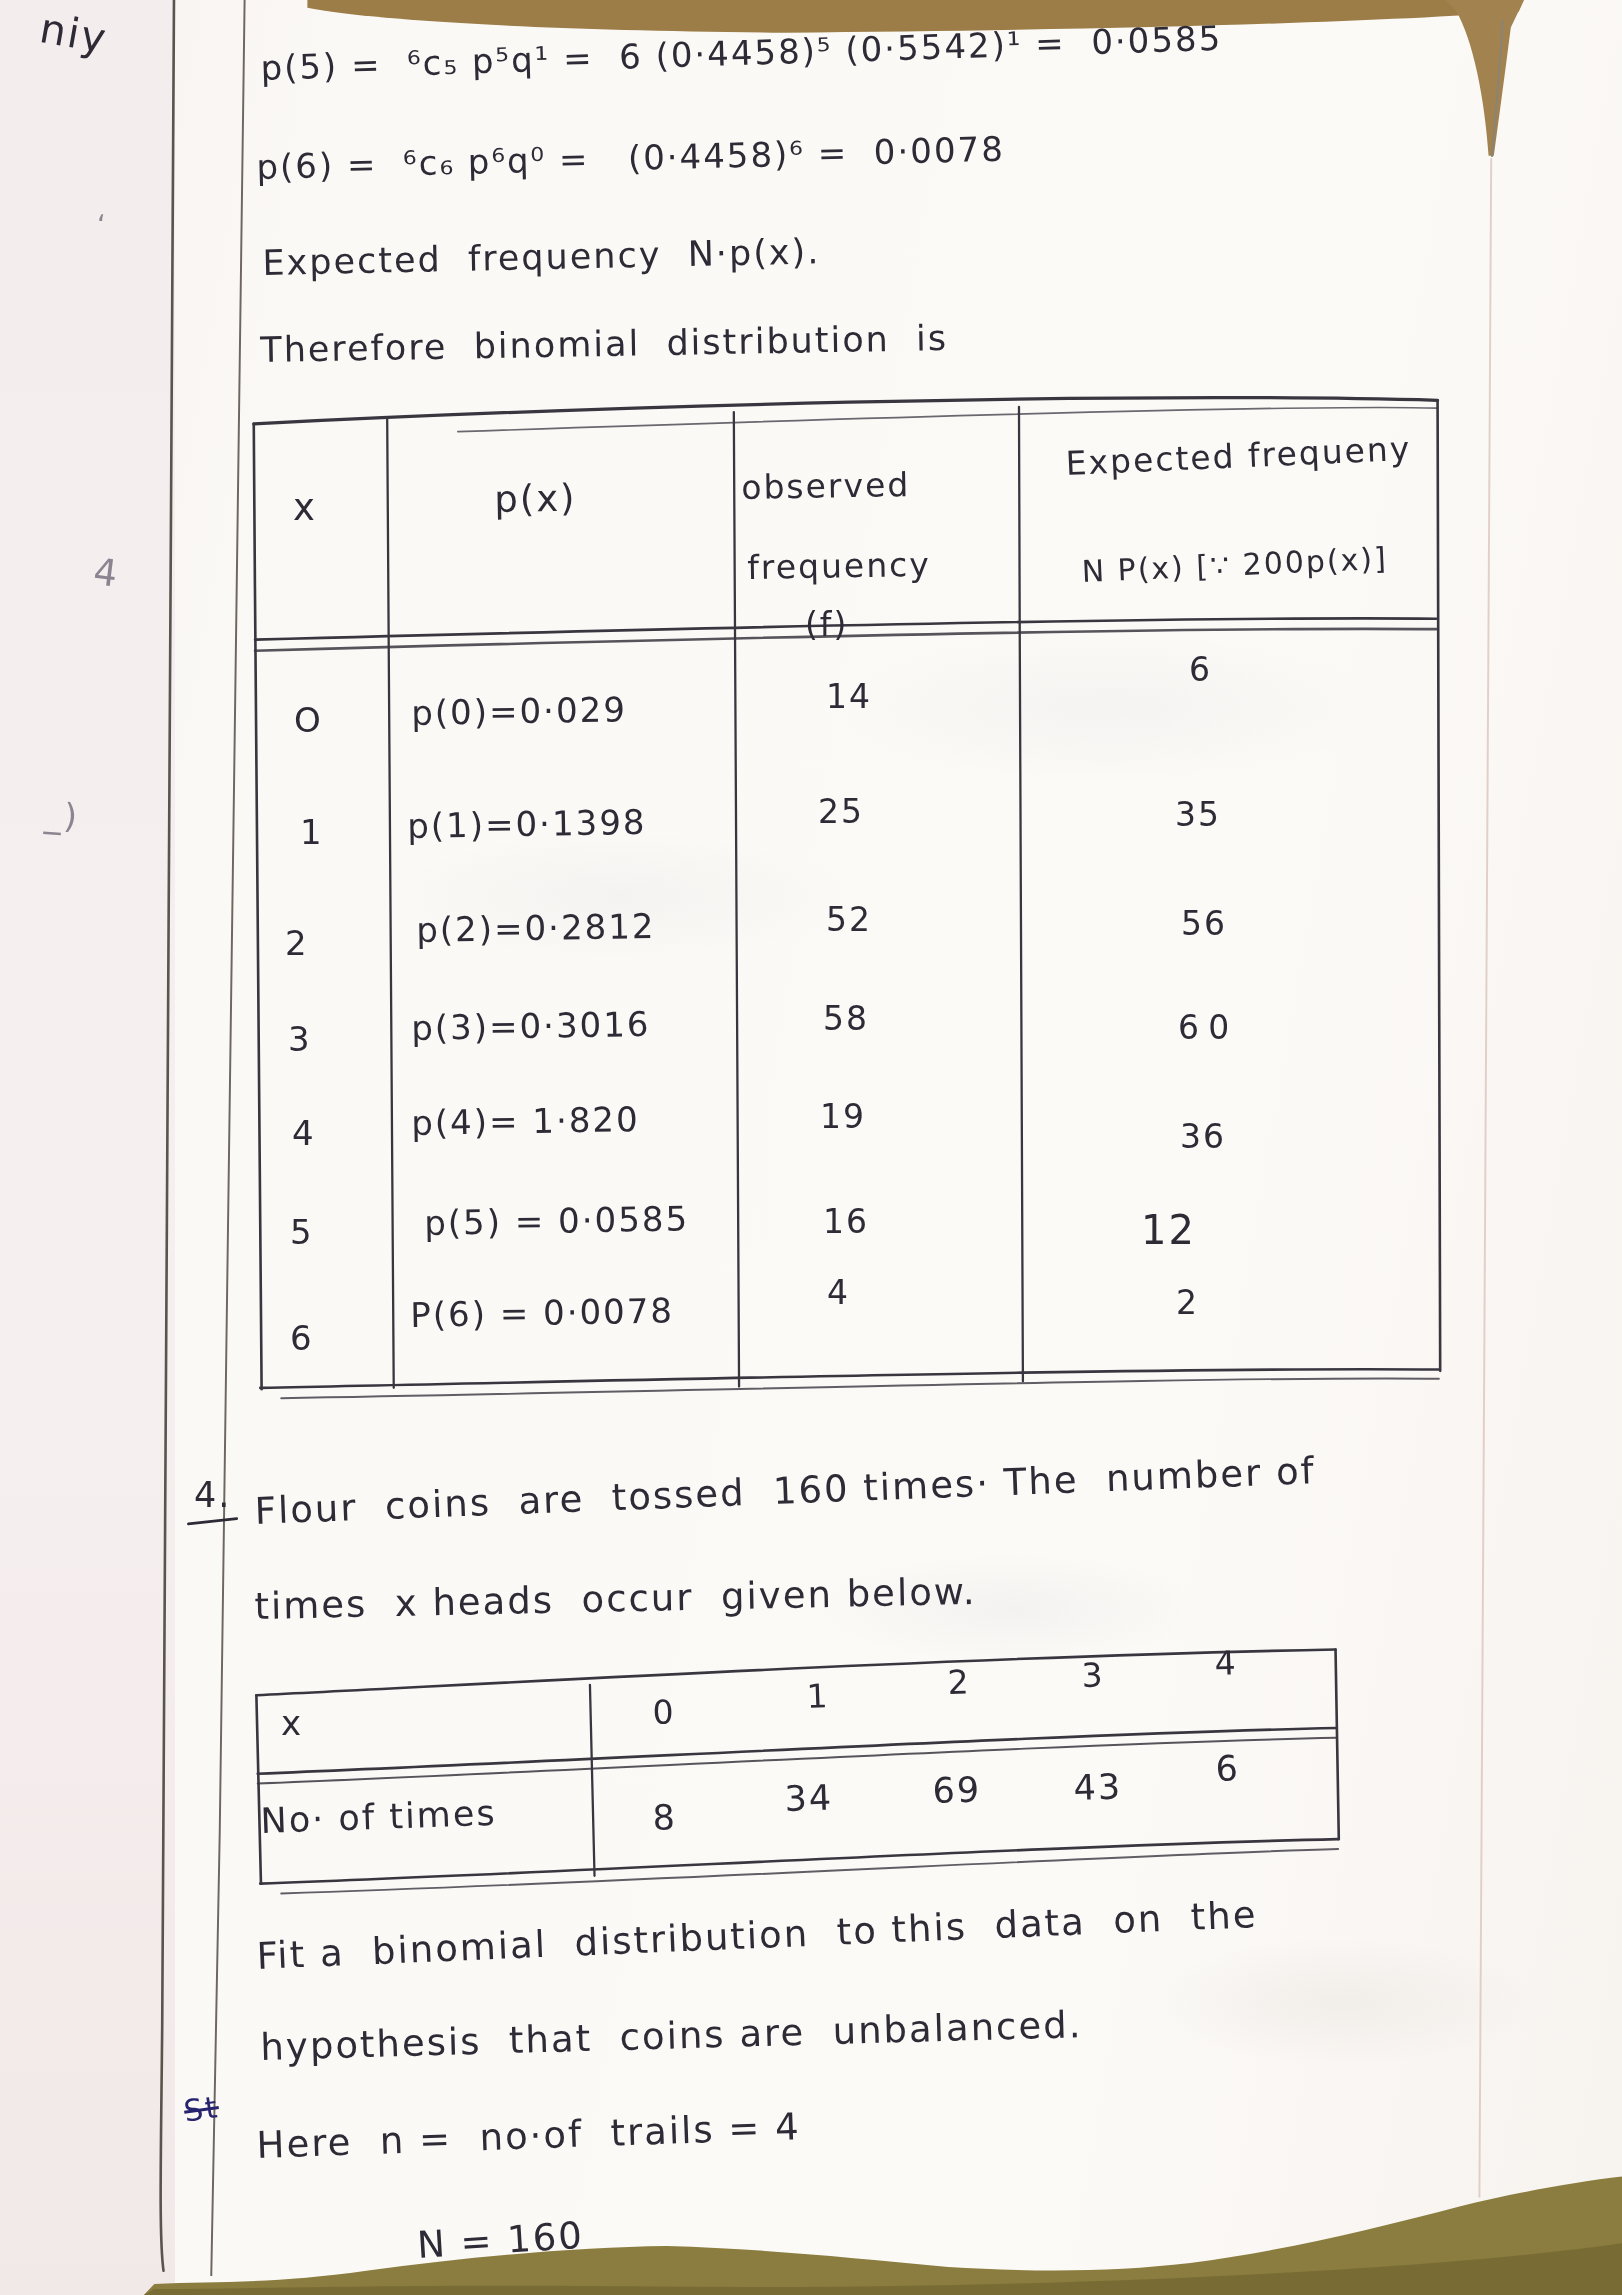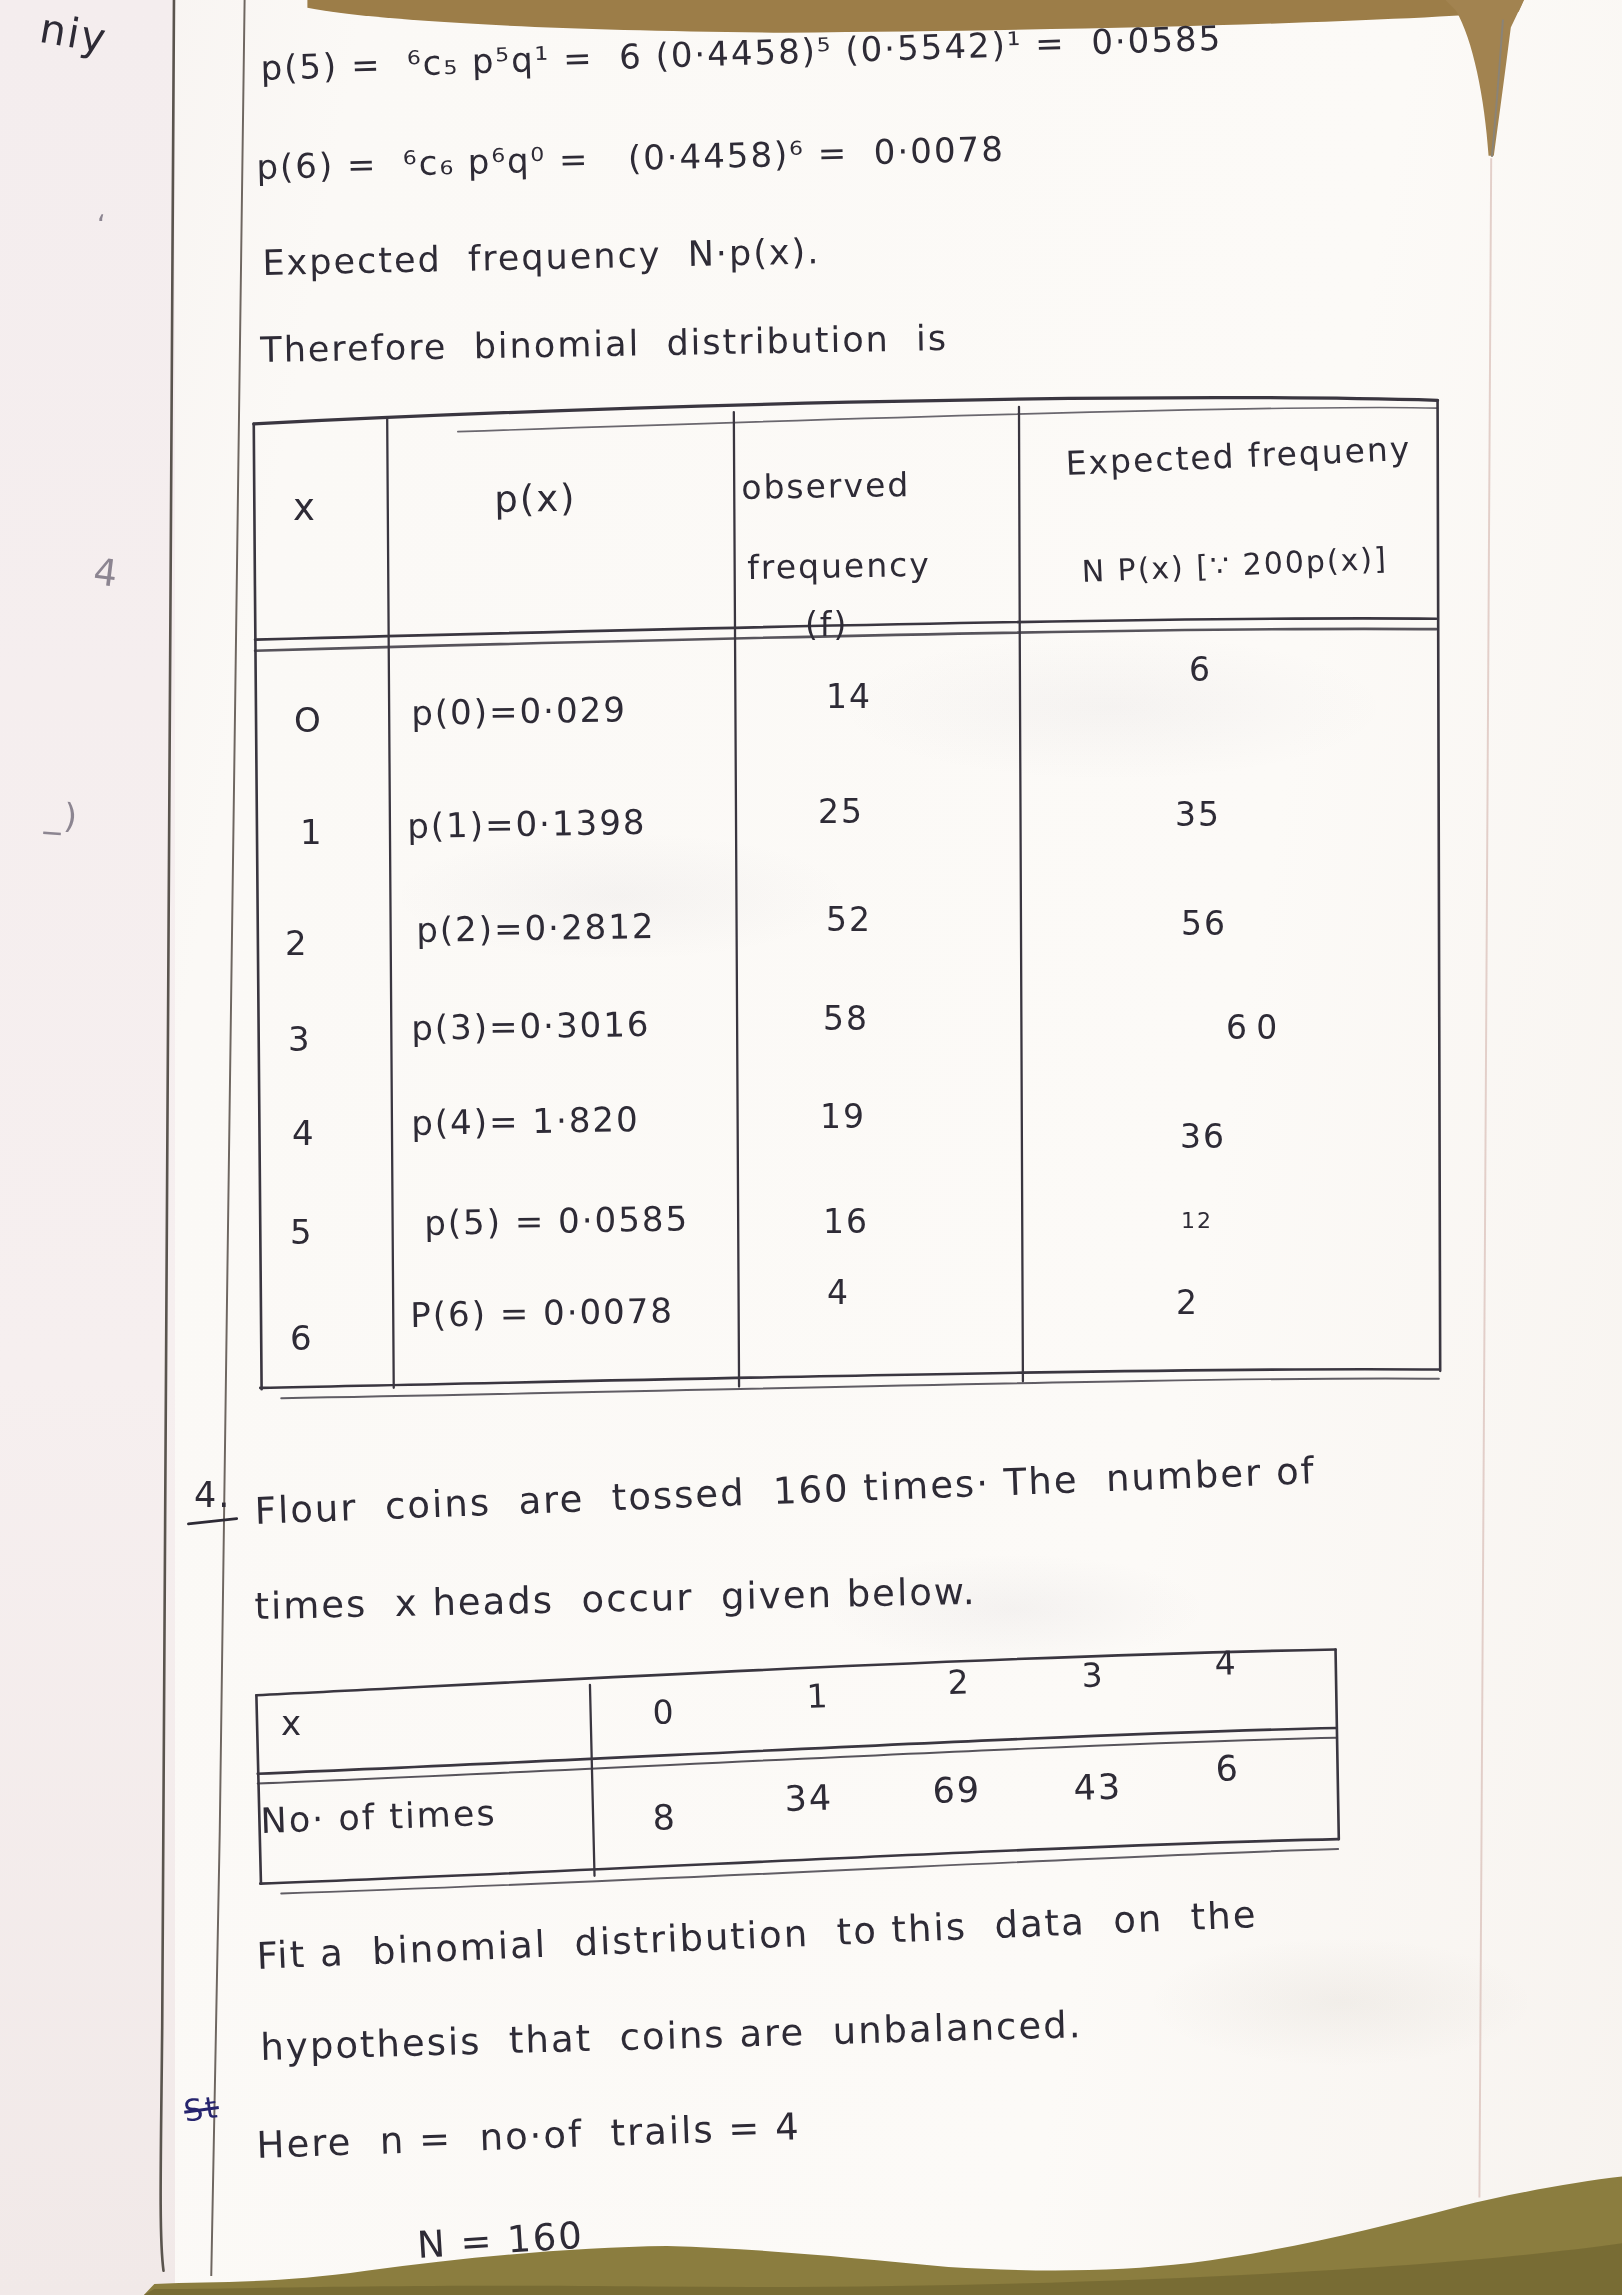--- a/index.html
+++ b/index.html
@@ -124,35 +124,35 @@
       <span class="hw" style="left:285px;top:926px;font-size:34px;">2</span>
       <span class="hw" style="left:416px;top:913px;font-size:34px;transform:rotate(-1deg);">p(2)=0·2812</span>
       <span class="hw" style="left:826px;top:903px;font-size:33px;text-align:center;">52</span>
       <span class="hw" style="left:1181px;top:907px;font-size:33px;">56</span>
     </div>
 
     <div>
       <span class="hw" style="left:288px;top:1022px;font-size:34px;">3</span>
       <span class="hw" style="left:411px;top:1011px;font-size:34px;transform:rotate(-1deg);">p(3)=0·3016</span>
       <span class="hw" style="left:823px;top:1002px;font-size:33px;">58</span>
-      <span class="hw" style="left:1178px;top:1011px;font-size:33px;letter-spacing:9.2px;margin-left:48px;">60</span>
+      <span class="hw" style="left:1178px;top:1011px;font-size:33px;letter-spacing:9.2px;">60</span>
     </div>
 
     <div>
       <span class="hw" style="left:292px;top:1116px;font-size:34px;">4</span>
       <span class="hw" style="left:411px;top:1106px;font-size:34px;transform:rotate(-1deg);">p(4)= 1·820</span>
       <span class="hw" style="left:820px;top:1100px;font-size:33px;">19</span>
       <span class="hw" style="left:1180px;top:1120px;font-size:33px;">36</span>
     </div>
 
     <div>
       <span class="hw" style="left:290px;top:1215px;font-size:34px;">5</span>
       <span class="hw" style="left:424px;top:1206px;font-size:34px;transform:rotate(-1deg);">p(5) = 0·0585</span>
       <span class="hw" style="left:823px;top:1205px;font-size:33px;">16</span>
-      <span class="hw" style="left:1181px;top:1209px;font-size:22px;">12</span>
+      <span class="hw" style="left:1141px;top:1209px;font-size:40px;">12</span>
     </div>
 
     <div>
       <span class="hw" style="left:290px;top:1321px;font-size:34px;">6</span>
       <span class="hw" style="left:410px;top:1298px;font-size:34px;transform:rotate(-1deg);">P(6) = 0·0078</span>
       <span class="hw" style="left:827px;top:1276px;font-size:33px;">4</span>
       <span class="hw" style="left:1176px;top:1286px;font-size:33px;">2</span>
     </div>
   </div>
 

